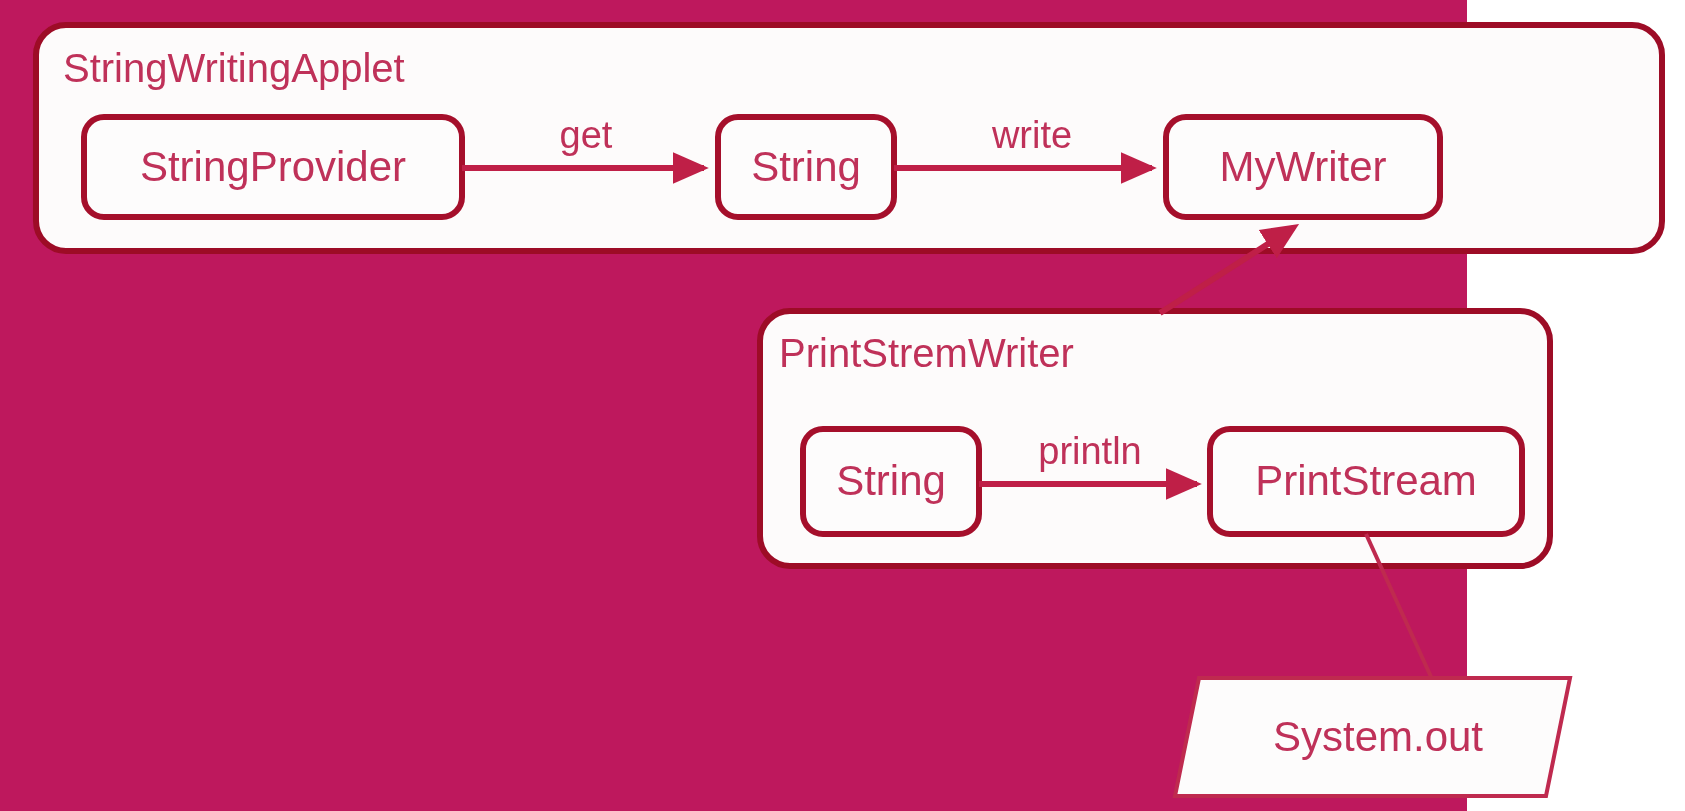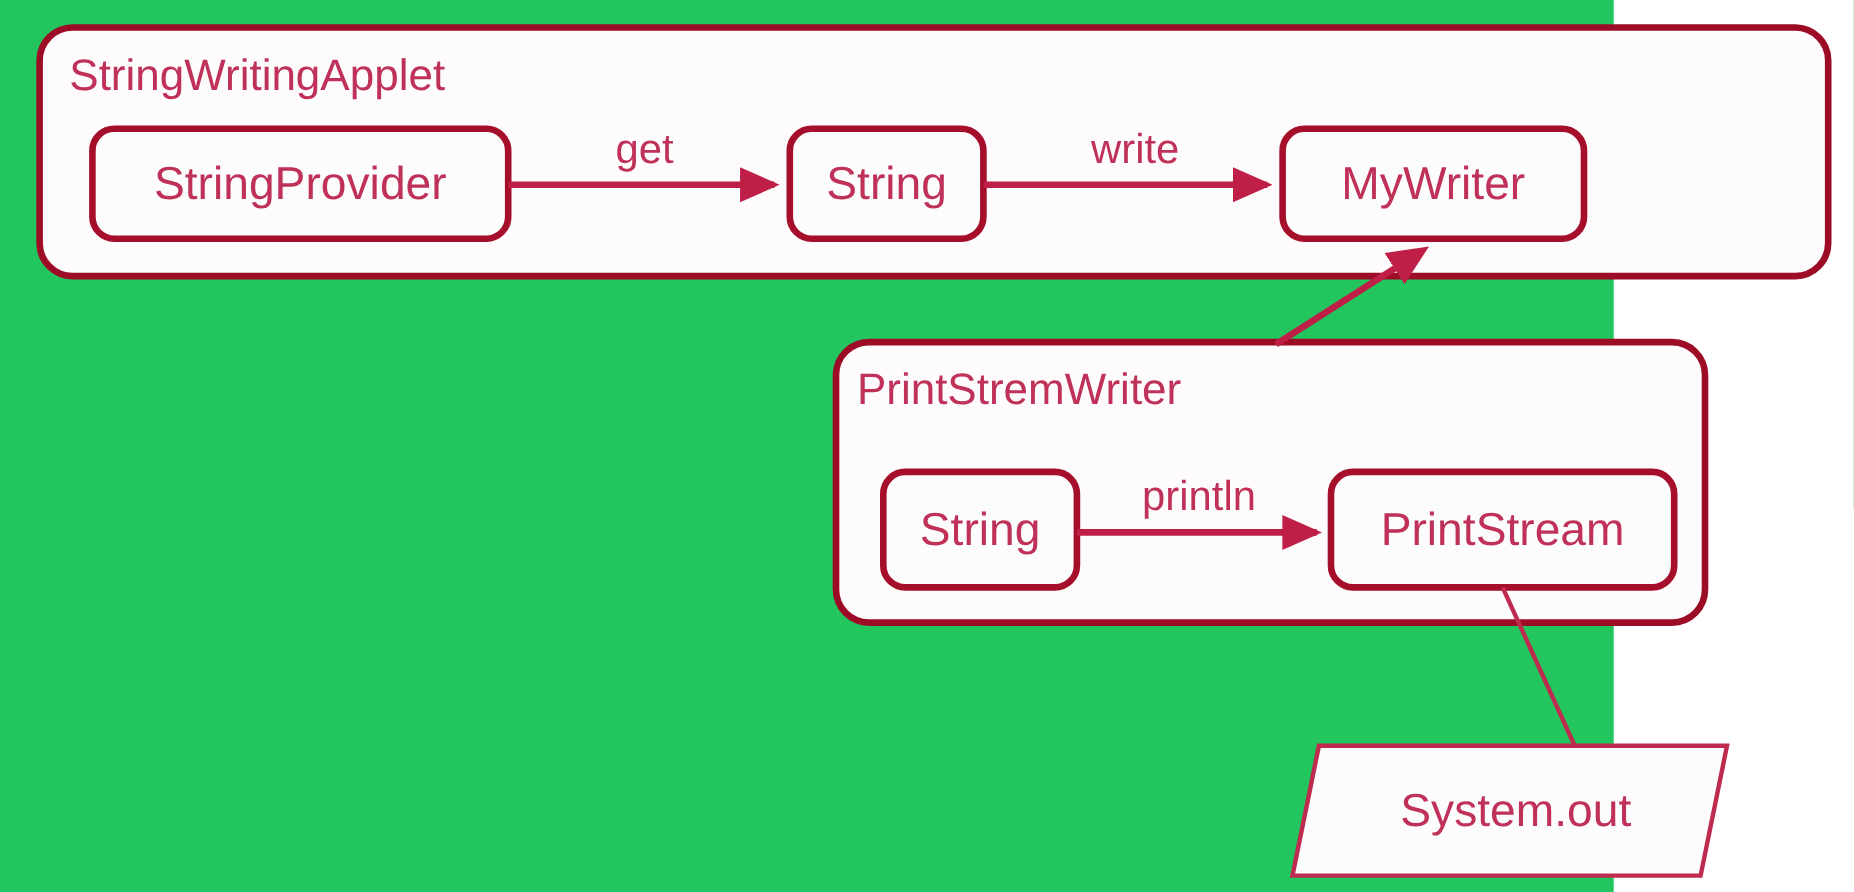--- a/index.html
+++ b/index.html
@@ -11,21 +11,21 @@
   body {
     width: 1685px;
     height: 811px;
     overflow: hidden;
     font-family: "Liberation Sans", sans-serif;
   }
   #diagram-root {
     position: relative;
     width: 1467px;
     height: 811px;
-    background: #22c55e;
+    background: #be185d;
   }
   svg#diagram-svg {
     display: block;
     width: 1685px;
     height: 811px;
   }
   .box-outer {
     fill: #fdfbfb;
     stroke: #9d0c26;
     stroke-width: 6;

